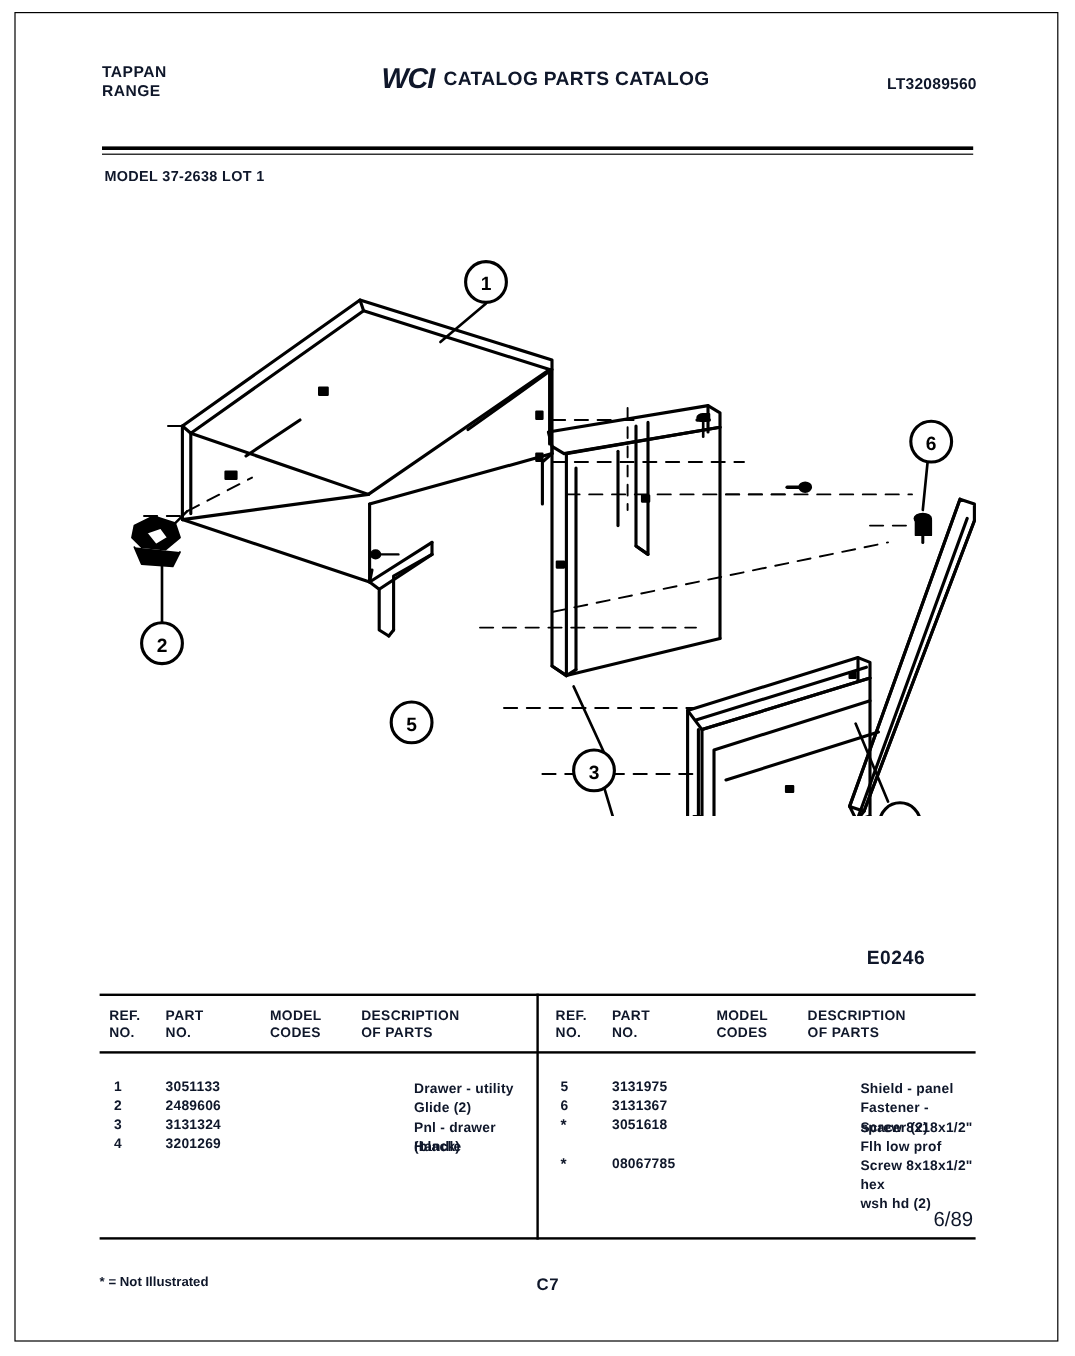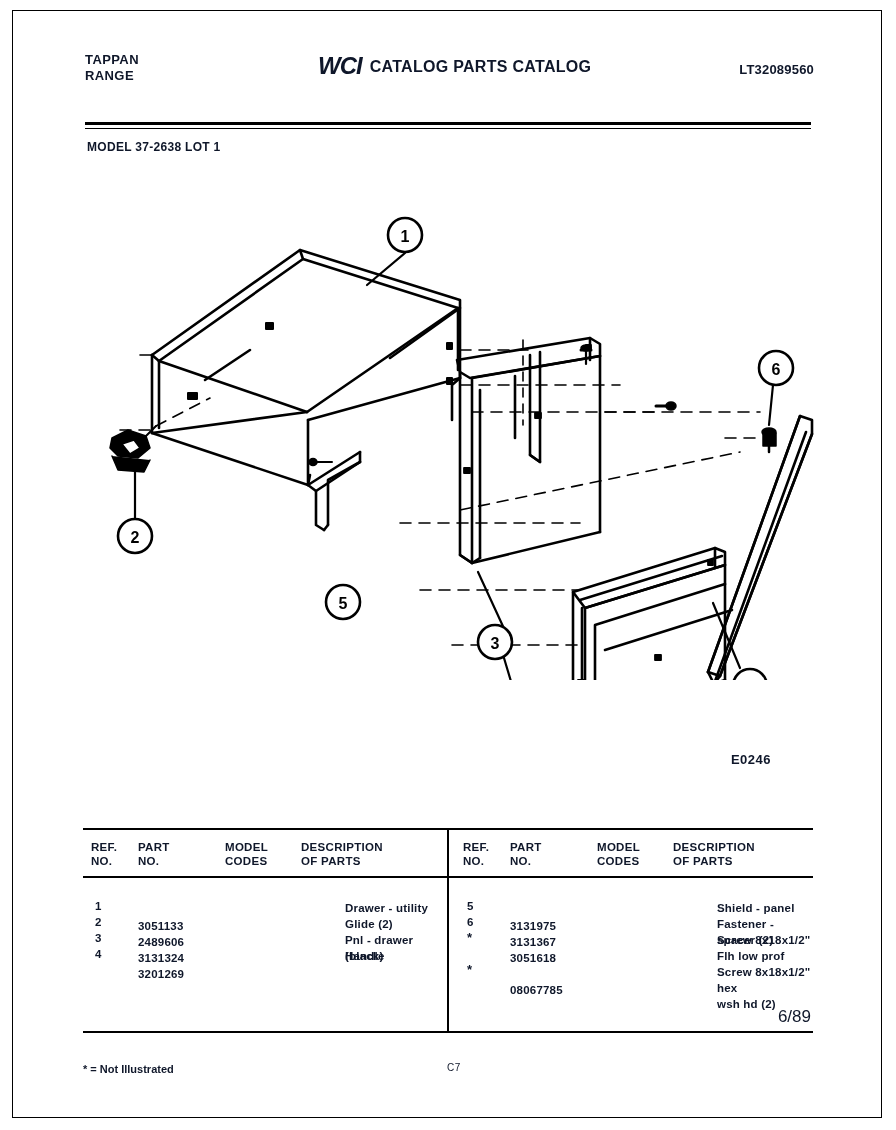--- a/index.html
+++ b/index.html
@@ -96,22 +96,22 @@
     left: 60px;
     top: 180px;
     width: 780px;
     height: 500px;
   }
   .diagram svg { display: block; }
 
   .fig-code {
     position: absolute;
     right: 125px;
-    top: 752px;
-    font-size: 13px;
+    top: 790px;
+    font-size: 16px;
     font-weight: bold;
     letter-spacing: 0.5px;
   }
 
   
   .table-wrap {
     position: absolute;
     left: 83px;
     top: 828px;
     width: 730px;
@@ -154,33 +154,33 @@
   .rows {
     position: absolute; top: 72px; left: 0;
     width: 100%;
     font-size: 11.5px;
     font-weight: bold;
     letter-spacing: 0.2px;
   }
   .prow { position: relative; height: 16px; }
   .prow.tall { height: 32px; }
   .c-ref  { position: absolute; left: 12px;  }
-  .c-part { position: absolute; left: 55px; margin-top: 20px;  }
+  .c-part { position: absolute; left: 55px;  }
   .c-mod  { position: absolute; left: 142px; }
   .c-desc { position: absolute; left: 218px; white-space: pre-line; line-height: 16px; margin-left: 44px;}
   .star { font-size: 13px; line-height: 11px; }
 
   
   .foot-note {
     position: absolute; left: 83px; top: 1063px;
     font-size: 11px; font-weight: bold;
   }
   .foot-page {
     position: absolute; left: 447px; top: 1062px;
-    font-size: 10px; font-weight: normal;
+    font-size: 14px; font-weight: bold;
     letter-spacing: 0.5px;
   }
   .foot-date {
     position: absolute; right: 85px; top: 1007px;
     font-size: 17px; font-weight: normal;
   }
 </style>
 </head>
 <body>
 

